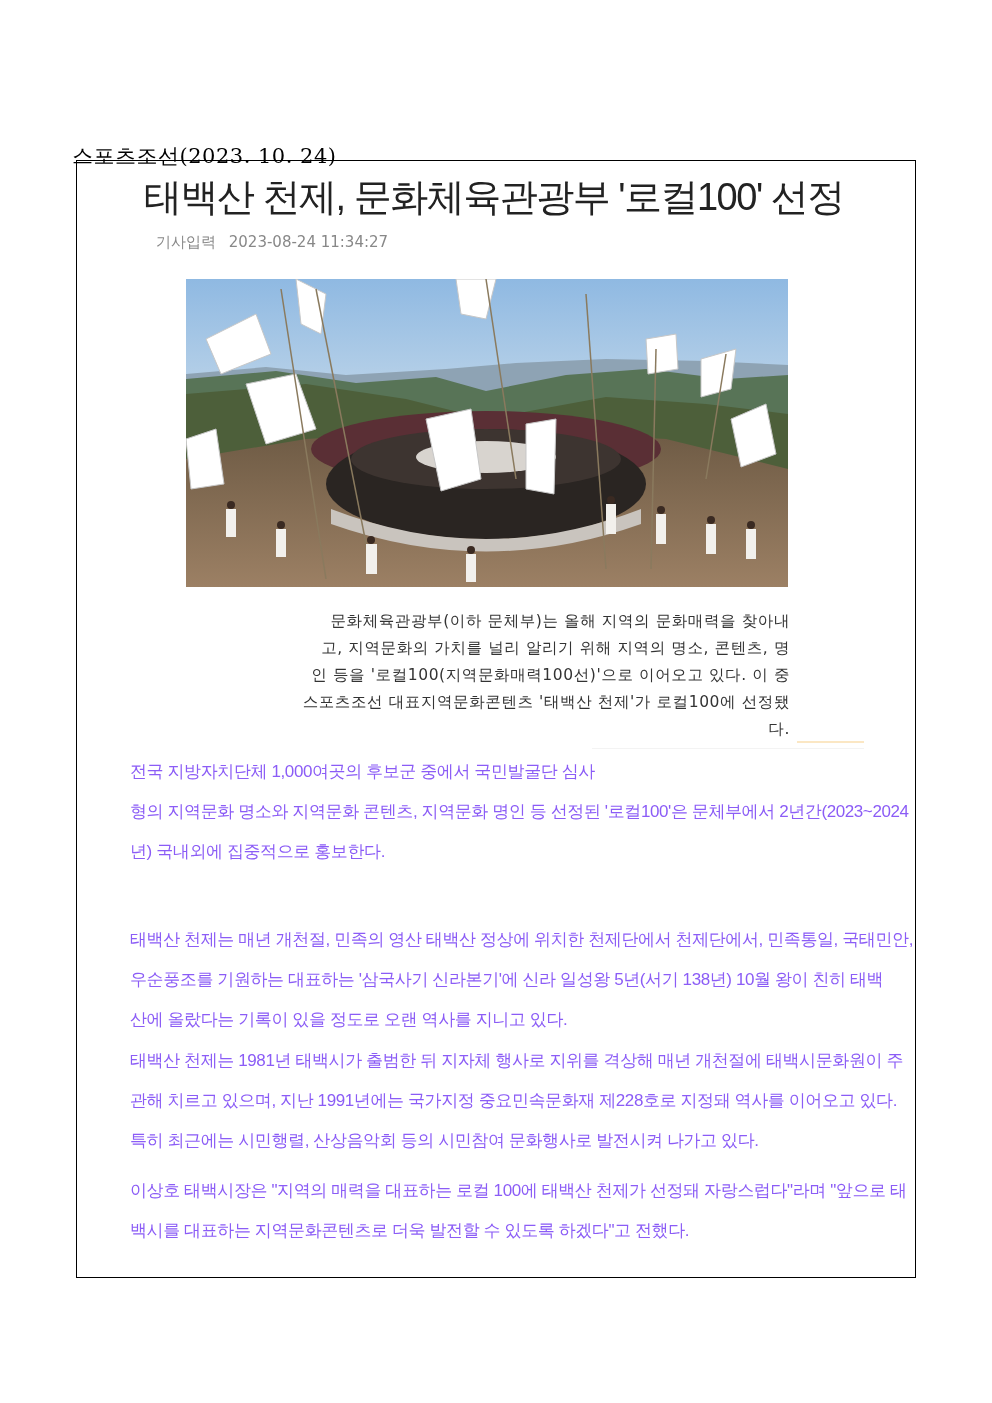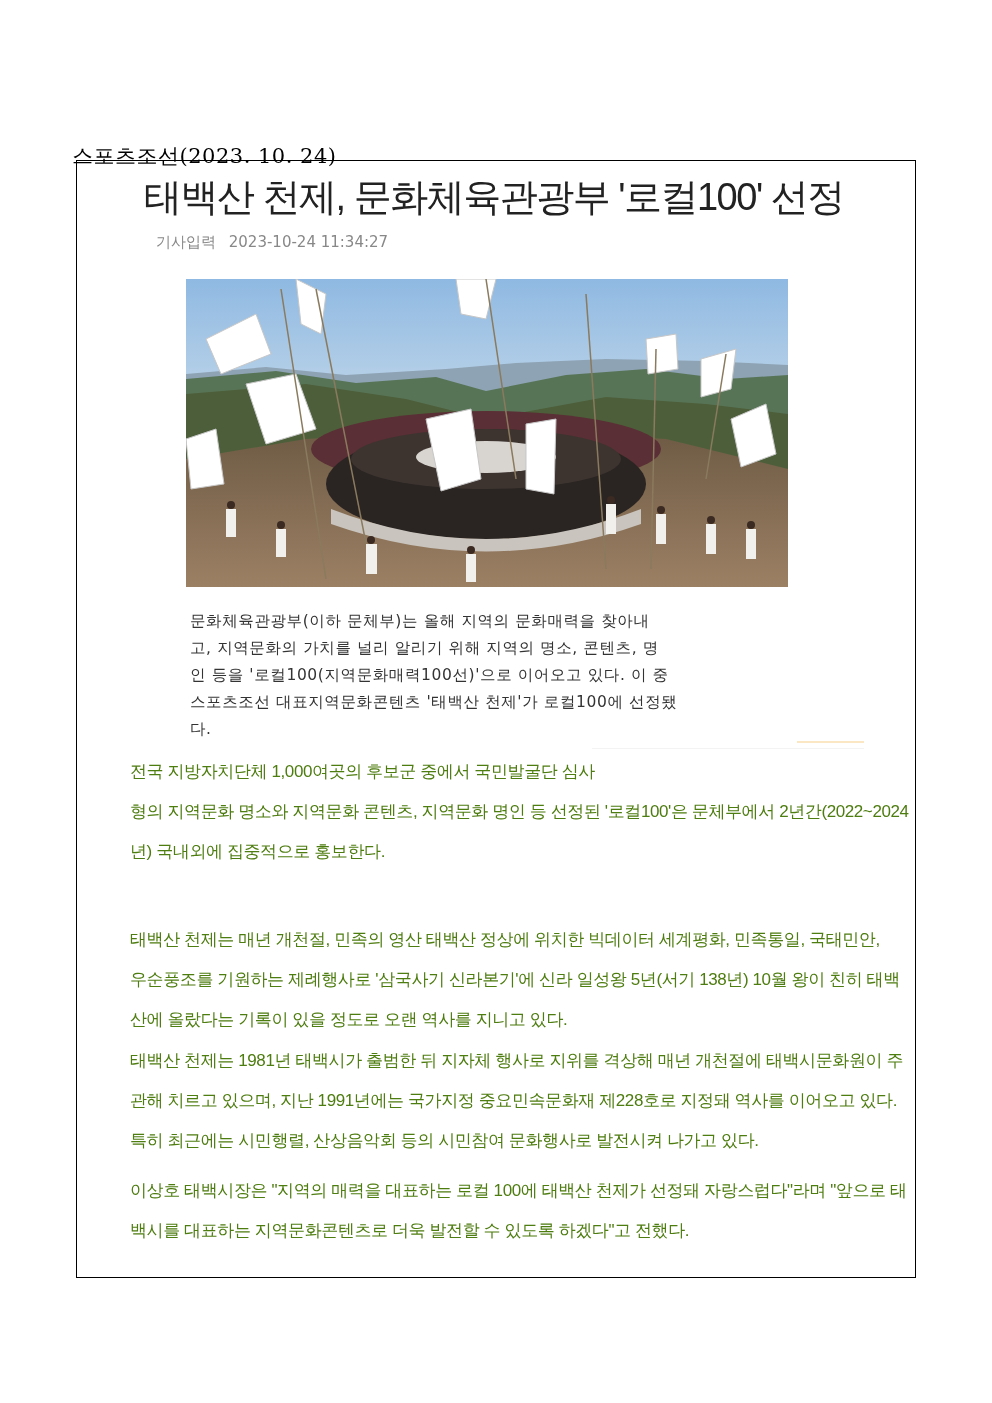--- a/index.html
+++ b/index.html
@@ -35,54 +35,54 @@
       width: 602px; height: 308px; overflow: hidden;
       background: linear-gradient(180deg, #a9c8e6 0%, #c9dcea 22%, #dde6ea 28%);
     }
     .photo svg { display: block; }
 
     .caption {
       position: absolute; left: 190px; top: 608px; width: 600px;
       font-size: 15.5px; line-height: 27px; color: #333;
       letter-spacing: 0.6px;
     }
-    .caption-line { white-space: nowrap; display: block; }
+    .caption-line { white-space: nowrap; display: block; text-align: right; }
 
     .faint-rule {
       position: absolute; left: 592px; top: 748px; width: 272px; height: 1px;
       background: #f3f3f3;
     }
     .faint-accent {
       position: absolute; left: 797px; top: 741px; width: 67px; height: 2px;
       background: #fbe7c4;
     }
 
     .para {
       position: absolute; left: 130px; width: 770px;
       font-family: "Liberation Sans", "DejaVu Sans", sans-serif;
-      font-size: 17px; color: #4d7c0f; letter-spacing: -0.4px;
+      font-size: 17px; color: #8b5cf6; letter-spacing: -0.4px;
     }
     .para .line { display: block; white-space: nowrap; height: 40px; line-height: 40px; }
     .p1 { top: 752px; }
     .p2 { top: 920px; }
     .p3 { top: 1041px; }
     .p4 { top: 1171px; }
   </style>
 </head>
 <body>
 
 <div class="source-header">스포츠조선(2023. 10. 24)</div>
 
 <div class="clip-box"></div>
 
 <div class="headline">태백산 천제, 문화체육관광부 '로컬100' 선정</div>
 
 <div class="byline">
   <span class="bl-label">기사입력</span>
-  <span>2023-10-24 11:34:27</span>
+  <span>2023-08-24 11:34:27</span>
 </div>
 
 <div class="photo" title="태백산 천제단 제례 행사 사진 - 천제단 돌제단 주위로 깃발을 든 흰옷 차림의 참가자들과 산 능선">
   <svg width="602" height="308" viewBox="0 0 602 308" xmlns="http://www.w3.org/2000/svg">
     <defs>
       <linearGradient id="sky" x1="0" y1="0" x2="0" y2="1">
         <stop offset="0" stop-color="#8fb9e2"></stop>
         <stop offset="0.6" stop-color="#d4e2ec"></stop>
         <stop offset="1" stop-color="#e6ebec"></stop>
       </linearGradient>
@@ -156,27 +156,27 @@
   <span class="caption-line">인 등을 '로컬100(지역문화매력100선)'으로 이어오고 있다. 이 중</span>
   <span class="caption-line">스포츠조선 대표지역문화콘텐츠 '태백산 천제'가 로컬100에 선정됐</span>
   <span class="caption-line">다.</span>
 </div>
 
 <div class="faint-rule"></div>
 <div class="faint-accent"></div>
 
 <div class="para p1">
   <span class="line">전국 지방자치단체 1,000여곳의 후보군 중에서 국민발굴단 심사</span>
-  <span class="line">형의 지역문화 명소와 지역문화 콘텐츠, 지역문화 명인 등 선정된 '로컬100'은 문체부에서 2년간(2022~2024</span>
+  <span class="line">형의 지역문화 명소와 지역문화 콘텐츠, 지역문화 명인 등 선정된 '로컬100'은 문체부에서 2년간(2023~2024</span>
   <span class="line">년) 국내외에 집중적으로 홍보한다.</span>
 </div>
 
 <div class="para p2">
-  <span class="line">태백산 천제는 매년 개천절, 민족의 영산 태백산 정상에 위치한 빅데이터 세계평화, 민족통일, 국태민안,</span>
-  <span class="line">우순풍조를 기원하는 제례행사로 '삼국사기 신라본기'에 신라 일성왕 5년(서기 138년) 10월 왕이 친히 태백</span>
+  <span class="line">태백산 천제는 매년 개천절, 민족의 영산 태백산 정상에 위치한 천제단에서 천제단에서, 민족통일, 국태민안,</span>
+  <span class="line">우순풍조를 기원하는 대표하는 '삼국사기 신라본기'에 신라 일성왕 5년(서기 138년) 10월 왕이 친히 태백</span>
   <span class="line">산에 올랐다는 기록이 있을 정도로 오랜 역사를 지니고 있다.</span>
 </div>
 
 <div class="para p3">
   <span class="line">태백산 천제는 1981년 태백시가 출범한 뒤 지자체 행사로 지위를 격상해 매년 개천절에 태백시문화원이 주</span>
   <span class="line">관해 치르고 있으며, 지난 1991년에는 국가지정 중요민속문화재 제228호로 지정돼 역사를 이어오고 있다.</span>
   <span class="line">특히 최근에는 시민행렬, 산상음악회 등의 시민참여 문화행사로 발전시켜 나가고 있다.</span>
 </div>
 
 <div class="para p4">

